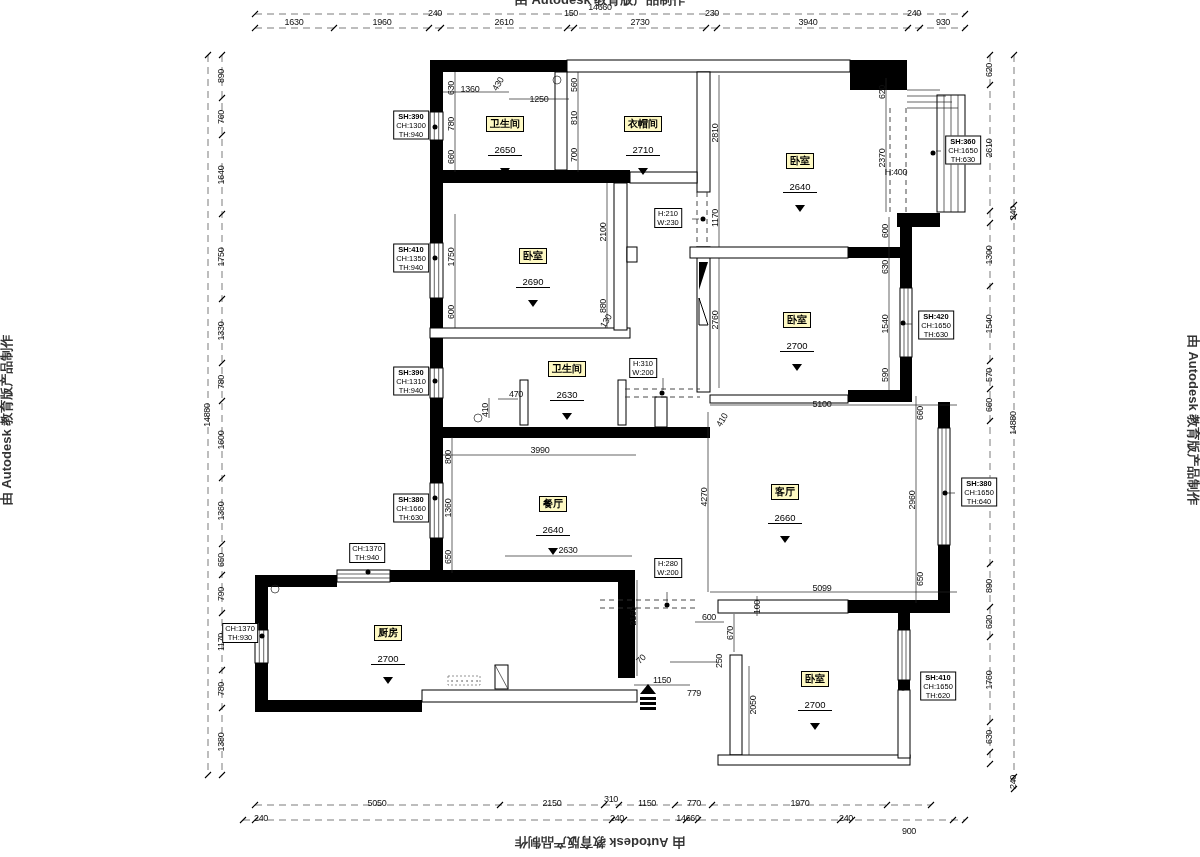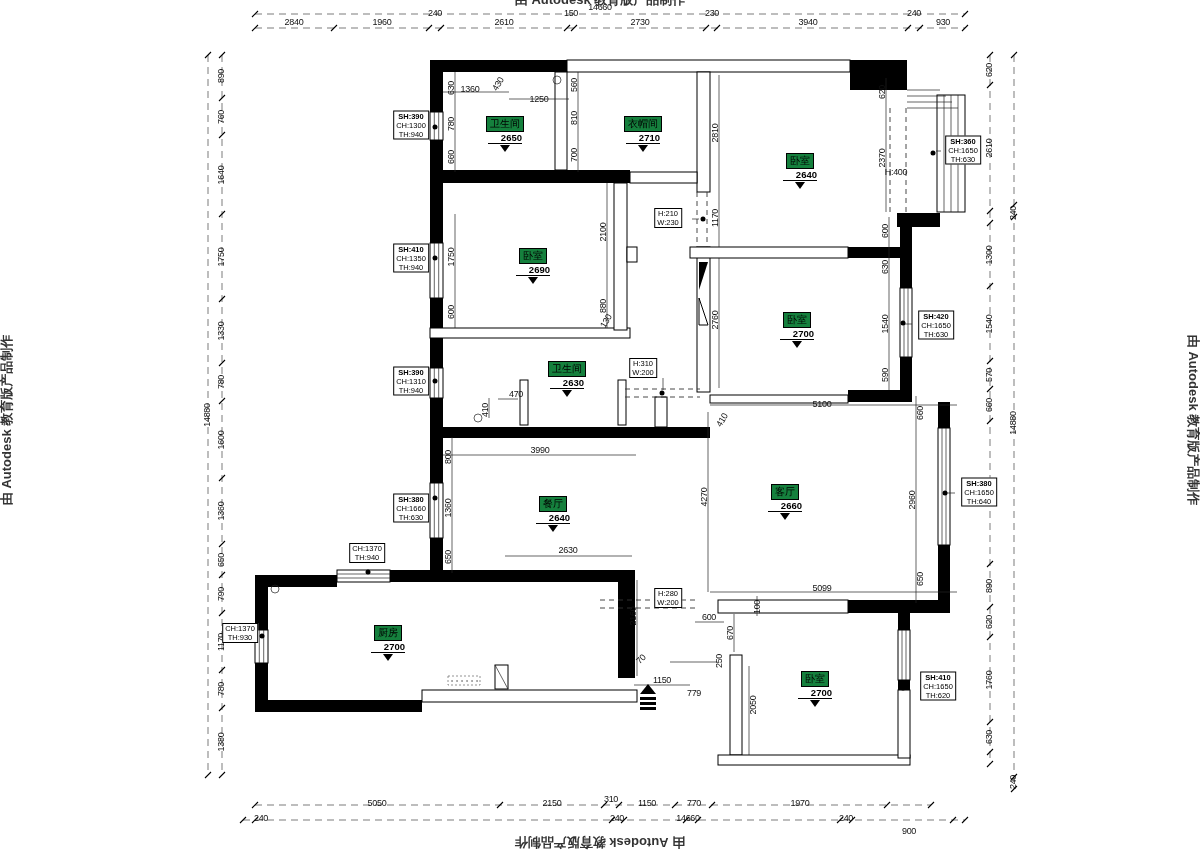--- a/index.html
+++ b/index.html
@@ -14,24 +14,24 @@
   .dsh{stroke:#333;stroke-width:0.9;fill:none;stroke-dasharray:5 4;}
   .tick{stroke:#000;stroke-width:1.1;fill:none;}
   .dotrow{stroke:#555;stroke-width:1.6;stroke-linecap:round;fill:none;}
   #labels-layer{position:absolute;left:0;top:0;width:1200px;height:698px;}
   .dim{position:absolute;transform:translate(-50%,-50%);font-size:9px;color:#111;
        white-space:nowrap;letter-spacing:-0.3px;}
   .tag{position:absolute;transform:translate(-50%,-50%);border:1px solid #000;background:#fff;
        font-size:7.5px;line-height:1.2;padding:0 2px;text-align:center;white-space:nowrap;color:#000;}
   .tag .b{font-weight:bold;}
   .room{position:absolute;transform:translate(-50%,0);text-align:center;}
-  .room .nm{display:inline-block;border:1px solid #000;background:#15803d;padding:0 3px;
-            font-size:10px;font-weight:normal;color:#000;}
-  .room .ev{display:block;margin:0 auto;width:34px;font-size:9.5px;font-weight:bold;
-            border-bottom:1.5px solid #000;color:#000;text-align:right;}
+  .room .nm{display:inline-block;border:1px solid #000;background:#fef9c3;padding:0 3px;
+            font-size:10px;font-weight:bold;color:#000;}
+  .room .ev{display:block;margin:12px auto;width:34px;font-size:9.5px;font-weight:normal;
+            border-bottom:1.5px solid #000;color:#000;}
   .room .tri{width:0;height:0;margin:1px auto 0;border-left:5px solid transparent;
              border-right:5px solid transparent;border-top:7px solid #000;}
   .wm{position:absolute;font-size:13px;font-weight:bold;color:#333;white-space:nowrap;}
   .wm-top{left:600px;top:-9px;transform:translate(-50%,0);}
   .wm-bottom{left:600px;top:842px;transform:translate(-50%,-50%) rotate(180deg);}
   .wm-left{left:7px;top:420px;transform:translate(-50%,-50%) rotate(-90deg);}
   .wm-right{left:1193px;top:420px;transform:translate(-50%,-50%) rotate(90deg);}
 </style>
 </head>
 <body>
@@ -174,21 +174,21 @@
   </g>
   <g>
     <circle class="tn" cx="557" cy="80" r="4"></circle>
     <circle class="tn" cx="275" cy="589" r="4"></circle>
     <circle class="tn" cx="478" cy="418" r="4"></circle>
   </g>
 </svg>
 
 <div id="labels-layer">
       <div class="dim" style="left: 600px; top: 7px;">14660</div>
-      <div class="dim" style="left: 294px; top: 22px;">2840</div>
+      <div class="dim" style="left: 294px; top: 22px;">1630</div>
       <div class="dim" style="left: 382px; top: 22px;">1960</div>
       <div class="dim" style="left: 435px; top: 13px;">240</div>
       <div class="dim" style="left: 504px; top: 22px;">2610</div>
       <div class="dim" style="left: 571px; top: 13px;">150</div>
       <div class="dim" style="left: 640px; top: 22px;">2730</div>
       <div class="dim" style="left: 712px; top: 13px;">230</div>
       <div class="dim" style="left: 808px; top: 22px;">3940</div>
       <div class="dim" style="left: 914px; top: 13px;">240</div>
       <div class="dim" style="left: 943px; top: 22px;">930</div>
       <div class="dim" style="transform: translate(-50%, -50%) rotate(-90deg); left: 207px; top: 415px;">14880</div>
@@ -326,21 +326,21 @@
         <div>TH:620</div>
       </div>
       <div class="tag" style="left: 668px; top: 218px;">
         <div>H:210</div>
         <div>W:230</div>
       </div>
       <div class="tag" style="left: 643px; top: 368px;">
         <div>H:310</div>
         <div>W:200</div>
       </div>
-      <div class="tag" style="left: 668px; top: 598px;">
+      <div class="tag" style="left: 668px; top: 568px;">
         <div>H:280</div>
         <div>W:200</div>
       </div>
       <div class="room" style="left: 505px; top: 113px;"><span class="nm">卫生间</span><span class="ev">2650</span><div class="tri"></div></div>
       <div class="room" style="left: 643px; top: 113px;"><span class="nm">衣帽间</span><span class="ev">2710</span><div class="tri"></div></div>
       <div class="room" style="left: 800px; top: 150px;"><span class="nm">卧室</span><span class="ev">2640</span><div class="tri"></div></div>
       <div class="room" style="left: 533px; top: 245px;"><span class="nm">卧室</span><span class="ev">2690</span><div class="tri"></div></div>
       <div class="room" style="left: 797px; top: 309px;"><span class="nm">卧室</span><span class="ev">2700</span><div class="tri"></div></div>
       <div class="room" style="left: 567px; top: 358px;"><span class="nm">卫生间</span><span class="ev">2630</span><div class="tri"></div></div>
       <div class="room" style="left: 553px; top: 493px;"><span class="nm">餐厅</span><span class="ev">2640</span><div class="tri"></div></div>

